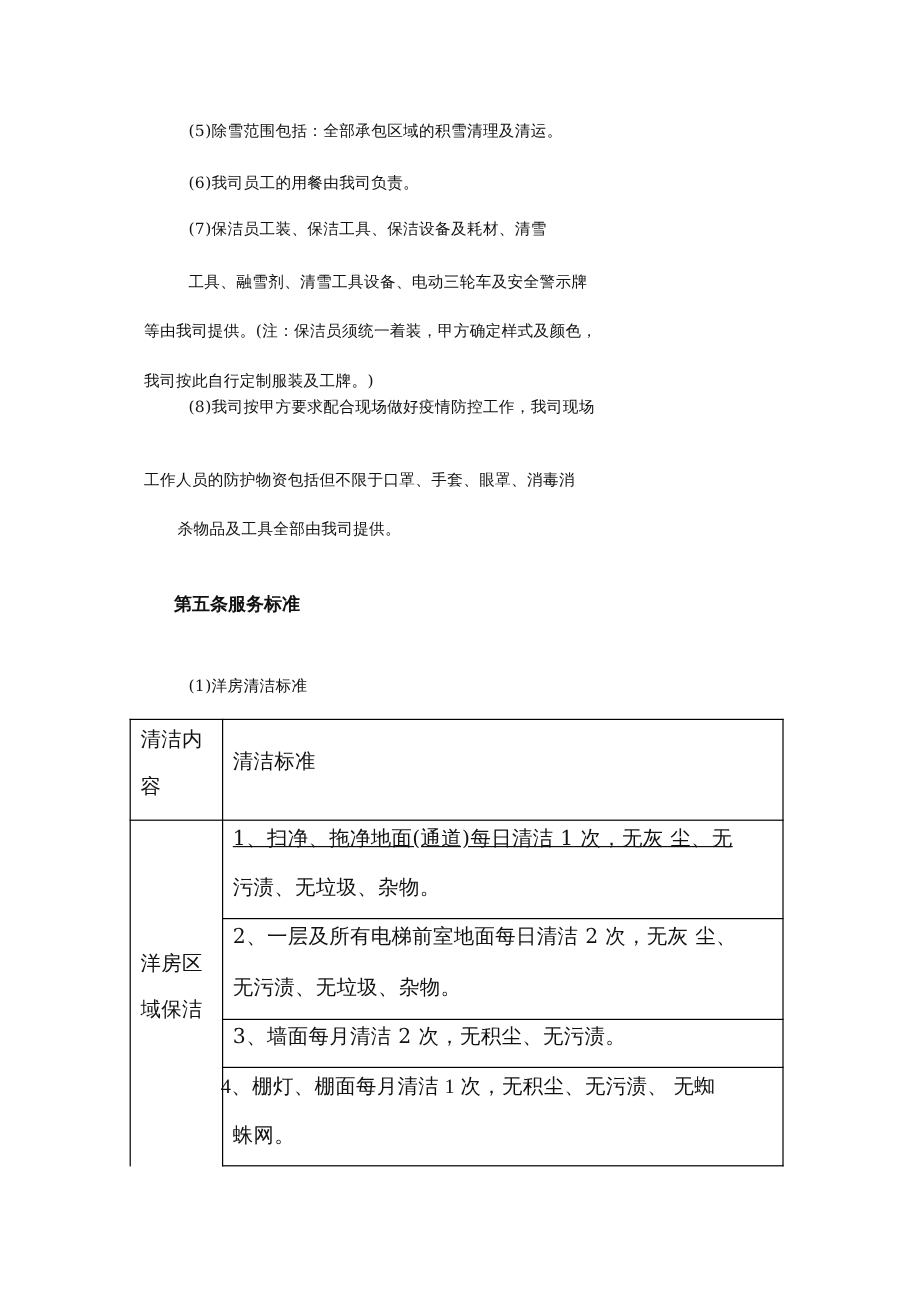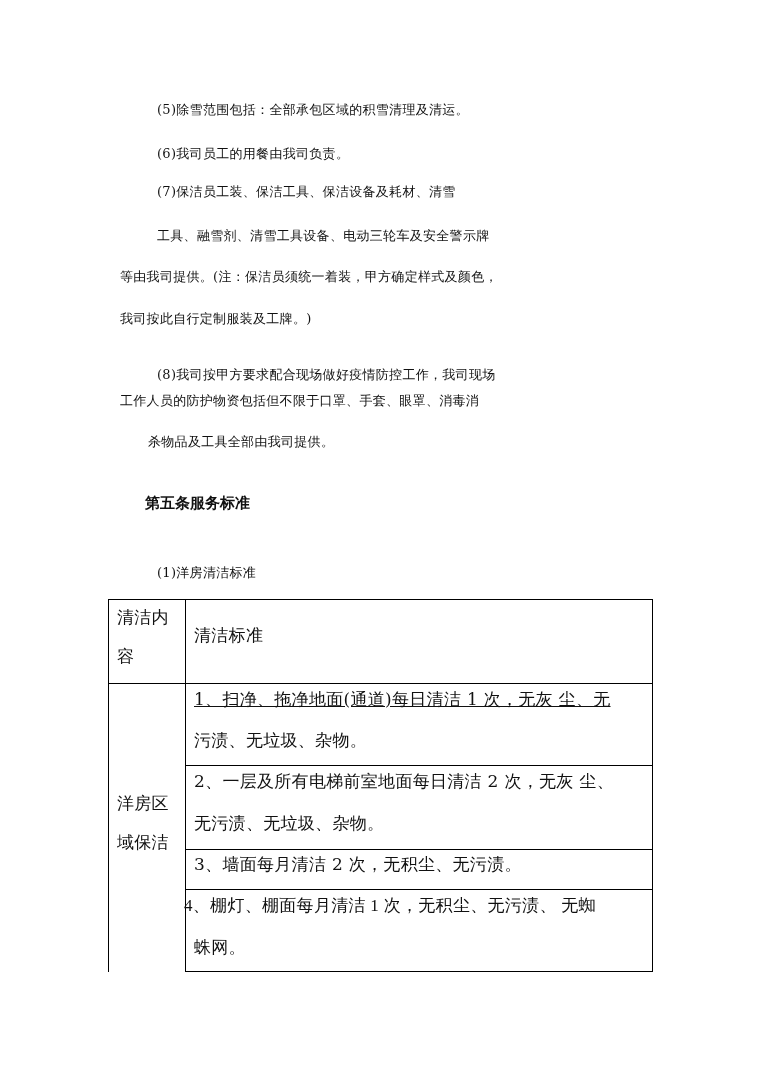--- a/index.html
+++ b/index.html
@@ -34,21 +34,21 @@
 <div class="line" style="left:157px; top:142px;">(6)我司员工的用餐由我司负责。</div>
 
 <div>
   <div class="line" style="left:157px; top:180px;">(7)保洁员工装、保洁工具、保洁设备及耗材、清雪</div>
   <div class="line" style="left:157px; top:224px;">工具、融雪剂、清雪工具设备、电动三轮车及安全警示牌</div>
   <div class="line" style="left:120px; top:265px;">等由我司提供。(注：保洁员须统一着装，甲方确定样式及颜色，</div>
   <div class="line" style="left:120px; top:307px;">我司按此自行定制服装及工牌。)</div>
 </div>
 
 <div>
-  <div class="line" style="left:157px; top:363px;">(8)我司按甲方要求配合现场做好疫情防控工作，我司现场</div>
+  <div class="line" style="left:157px; top:328px;">(8)我司按甲方要求配合现场做好疫情防控工作，我司现场</div>
   <div class="line" style="left:120px; top:389px;">工作人员的防护物资包括但不限于口罩、手套、眼罩、消毒消</div>
   <div class="line" style="left:120px; top:430px;margin-left:28px;">杀物品及工具全部由我司提供。</div>
 </div>
 
 <div class="heading" style="left:145px; top:490px;">第五条服务标准</div>
 
 <div class="line" style="left:157px; top:561px;">(1)洋房清洁标准</div>
 
 <div class="tbl">
 
@@ -78,15 +78,15 @@
     <div class="cell-text" style="left:86px; top:170px;">2、一层及所有电梯前室地面每日清洁 2 次，无灰 尘、</div>
     <div class="cell-text" style="left:86px; top:212px;text-align:right;">无污渍、无垃圾、杂物。</div>
   </div>
 
   <div>
     <div class="cell-text" style="left:86px; top:253px;">3、墙面每月清洁 2 次，无积尘、无污渍。</div>
   </div>
 
   <div>
     <div class="cell-text" style="left:76px; top:295px;font-family:Liberation Serif, serif;">4、棚灯、棚面每月清洁 1 次，无积尘、无污渍、 无蜘</div>
-    <div class="cell-text" style="left:86px; top:336px;">蛛网。</div>
+    <div class="cell-text" style="left:86px; top:336px;font-family:Liberation Serif, serif;">蛛网。</div>
   </div>
 </div>
 
 </body></html>

